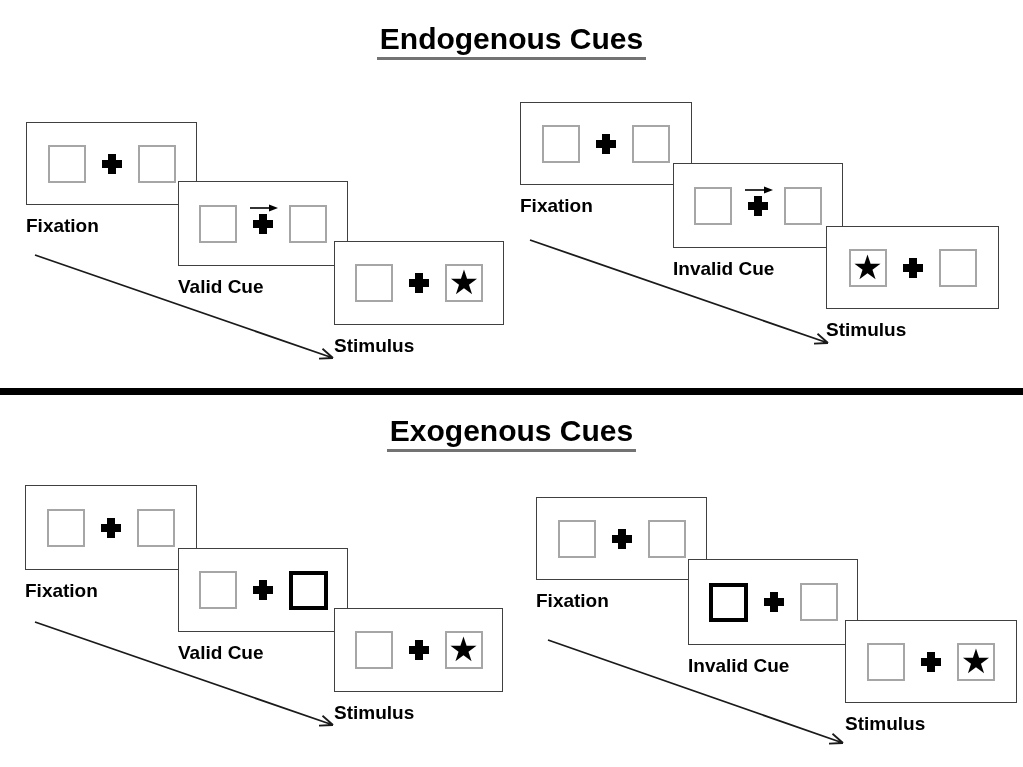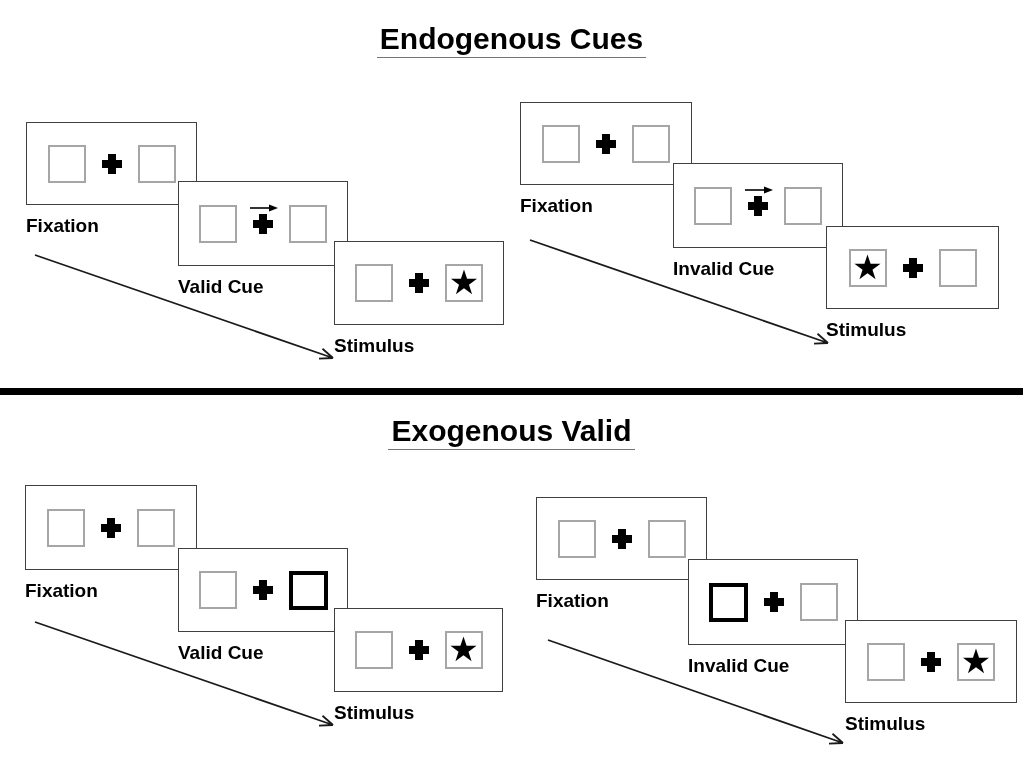--- a/index.html
+++ b/index.html
@@ -2,21 +2,21 @@
 <html><head>
 <meta charset="utf-8">
 <style>
   html,body{margin:0;padding:0;}
   body{
     width:1023px;height:767px;position:relative;background:#ffffff;
     font-family:"Liberation Sans", sans-serif;color:#000;overflow:hidden;
   }
   .title{position:absolute;left:0;width:100%;text-align:center;
     font-size:30px;font-weight:bold;letter-spacing:0;}
-  .title .ul{display:inline-block;border-bottom:1px solid #737373;padding:0 3px 1px;text-align:center;}
+  .title .ul{display:inline-block;border-bottom:3px solid #737373;padding:0 3px 1px;text-align:center;}
   .t-endo{top:22px;}
   .t-exo{top:414px;}
   .divider{position:absolute;left:0;top:388px;width:1023px;height:7px;background:#000;}
 
   .arrows{position:absolute;left:0;top:0;z-index:0;pointer-events:none;}
   .arrows path{stroke:#1a1a1a;stroke-width:1.8;fill:none;}
 
   .panel{position:absolute;background:#fff;border:1.5px solid #404040;
     box-sizing:border-box;display:flex;align-items:center;justify-content:center;
     gap:16px;z-index:2;}
@@ -66,21 +66,21 @@
 
 <svg class="arrows" width="1023" height="767" viewBox="0 0 1023 767">
   <path d="M35,255 L333,358 M333,358 L322.5,348.8 M333,358 L319,358.7"></path>
   <path d="M530,240 L828,343 M828,343 L817.5,333.8 M828,343 L814,343.7"></path>
   <path d="M35,622 L333,725 M333,725 L322.5,715.8 M333,725 L319,725.7"></path>
   <path d="M548,640 L843,743 M843,743 L832.5,733.8 M843,743 L829,743.7"></path>
 </svg>
 
 <div class="title t-endo"><span class="ul">Endogenous Cues</span></div>
 <div class="divider"></div>
-<div class="title t-exo"><span class="ul">Exogenous Valid</span></div>
+<div class="title t-exo"><span class="ul">Exogenous Cues</span></div>
 
 <div class="panel ev-f">
   <span class="sq"></span>
   <span class="plusbox"></span>
   <span class="sq"></span>
 </div>
 <div class="lbl ev-f-l">Fixation</div>
 
 <div class="panel ev-c">
   <span class="sq"></span>

